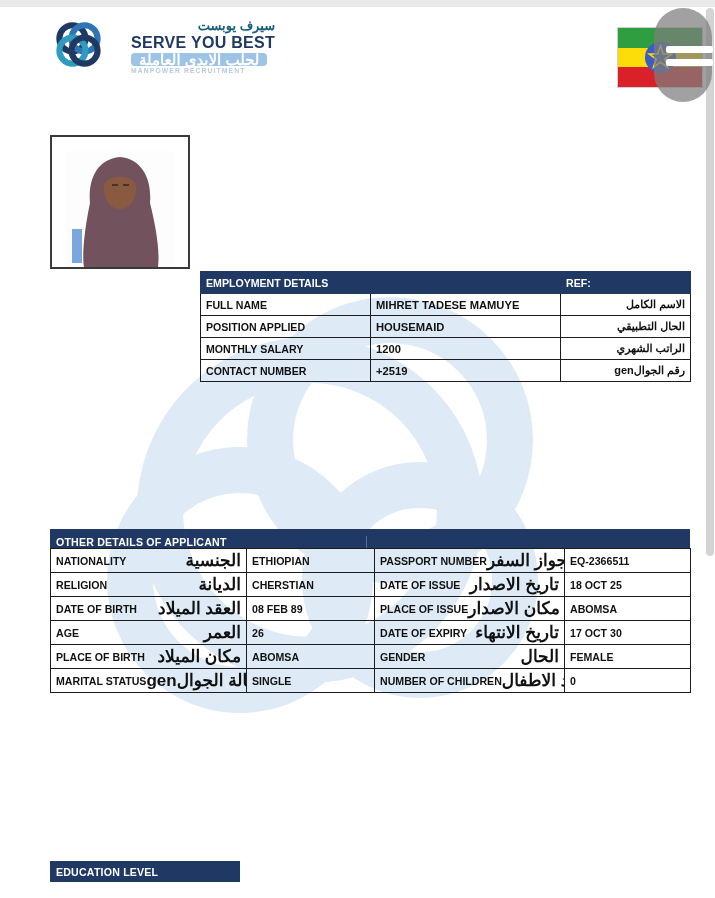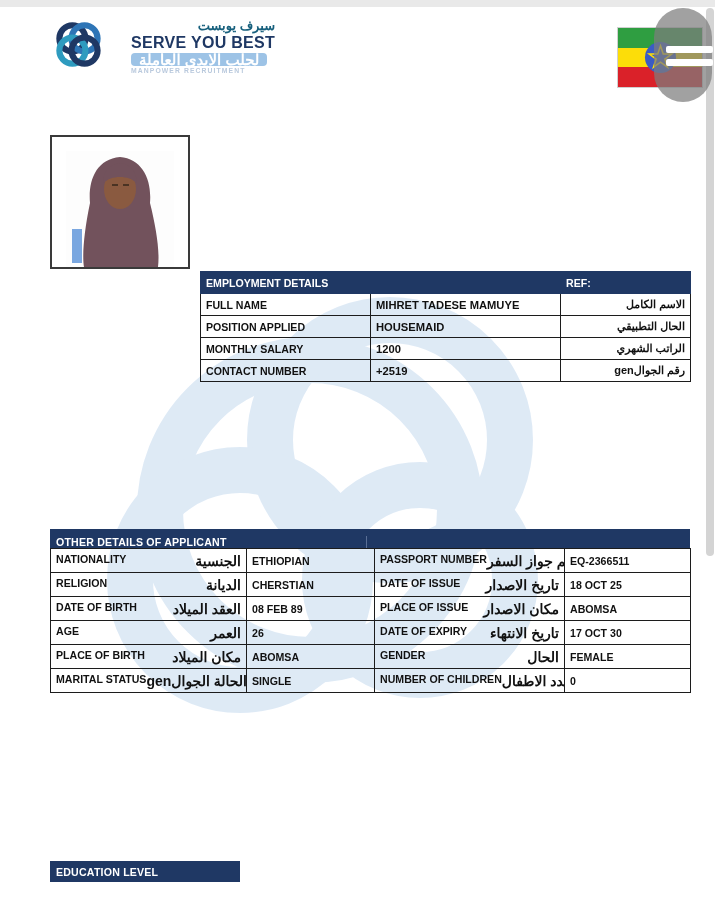--- a/index.html
+++ b/index.html
@@ -61,23 +61,23 @@
   .emp-table { left:200px; top:75px; width:490px; }
   .emp-table td { height:22px; }
   .emp-table .val { font-size:11.2px; }
   .emp-table .arc { text-align:right; font-size:11px; }
 
   
   .other-wrap { left:50px; top:222px; width:640px; }
   .other-bar { height:19px; display:flex;align-items:flex-end; }
   .other-bar .seg1 { width:311px; border-right:1px solid #5a6f96; }
   .other-table td { height:24px; }
-  .lblcell { display:flex; justify-content:space-between; align-items:flex-start; }
+  .lblcell { display:flex; justify-content:space-between; align-items:center; }
   .lblcell .en { font-size:10.6px; font-weight:bold; }
-  .lblcell .arx { font-size:14px; font-weight:bold; direction:rtl; }
+  .lblcell .arx { font-size:17px; font-weight:bold; direction:rtl; }
 
   
   .edu-navy { left:50px; top:390px; width:190px; height:21px; }
 </style>
 </head>
 <body>
 
 <div class="abs top-strip"></div>
 <div class="abs right-strip"></div>
 

